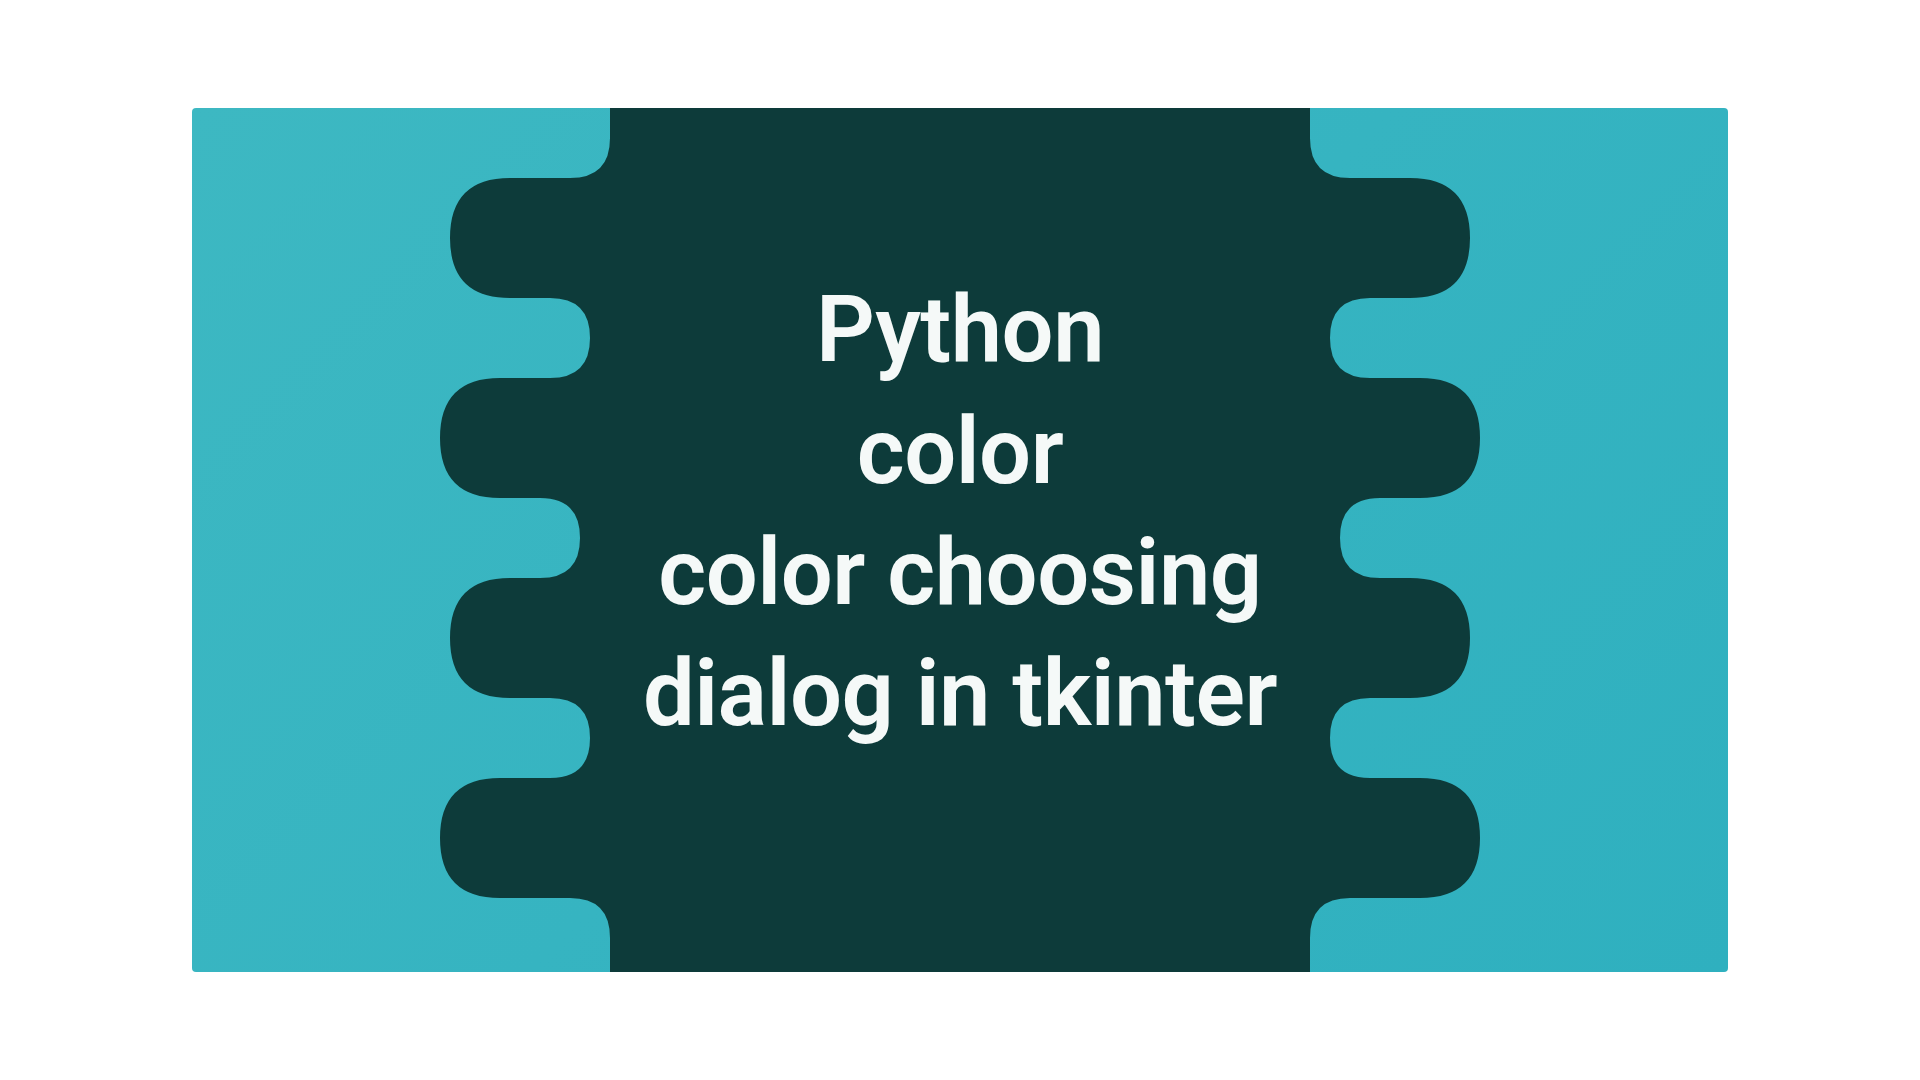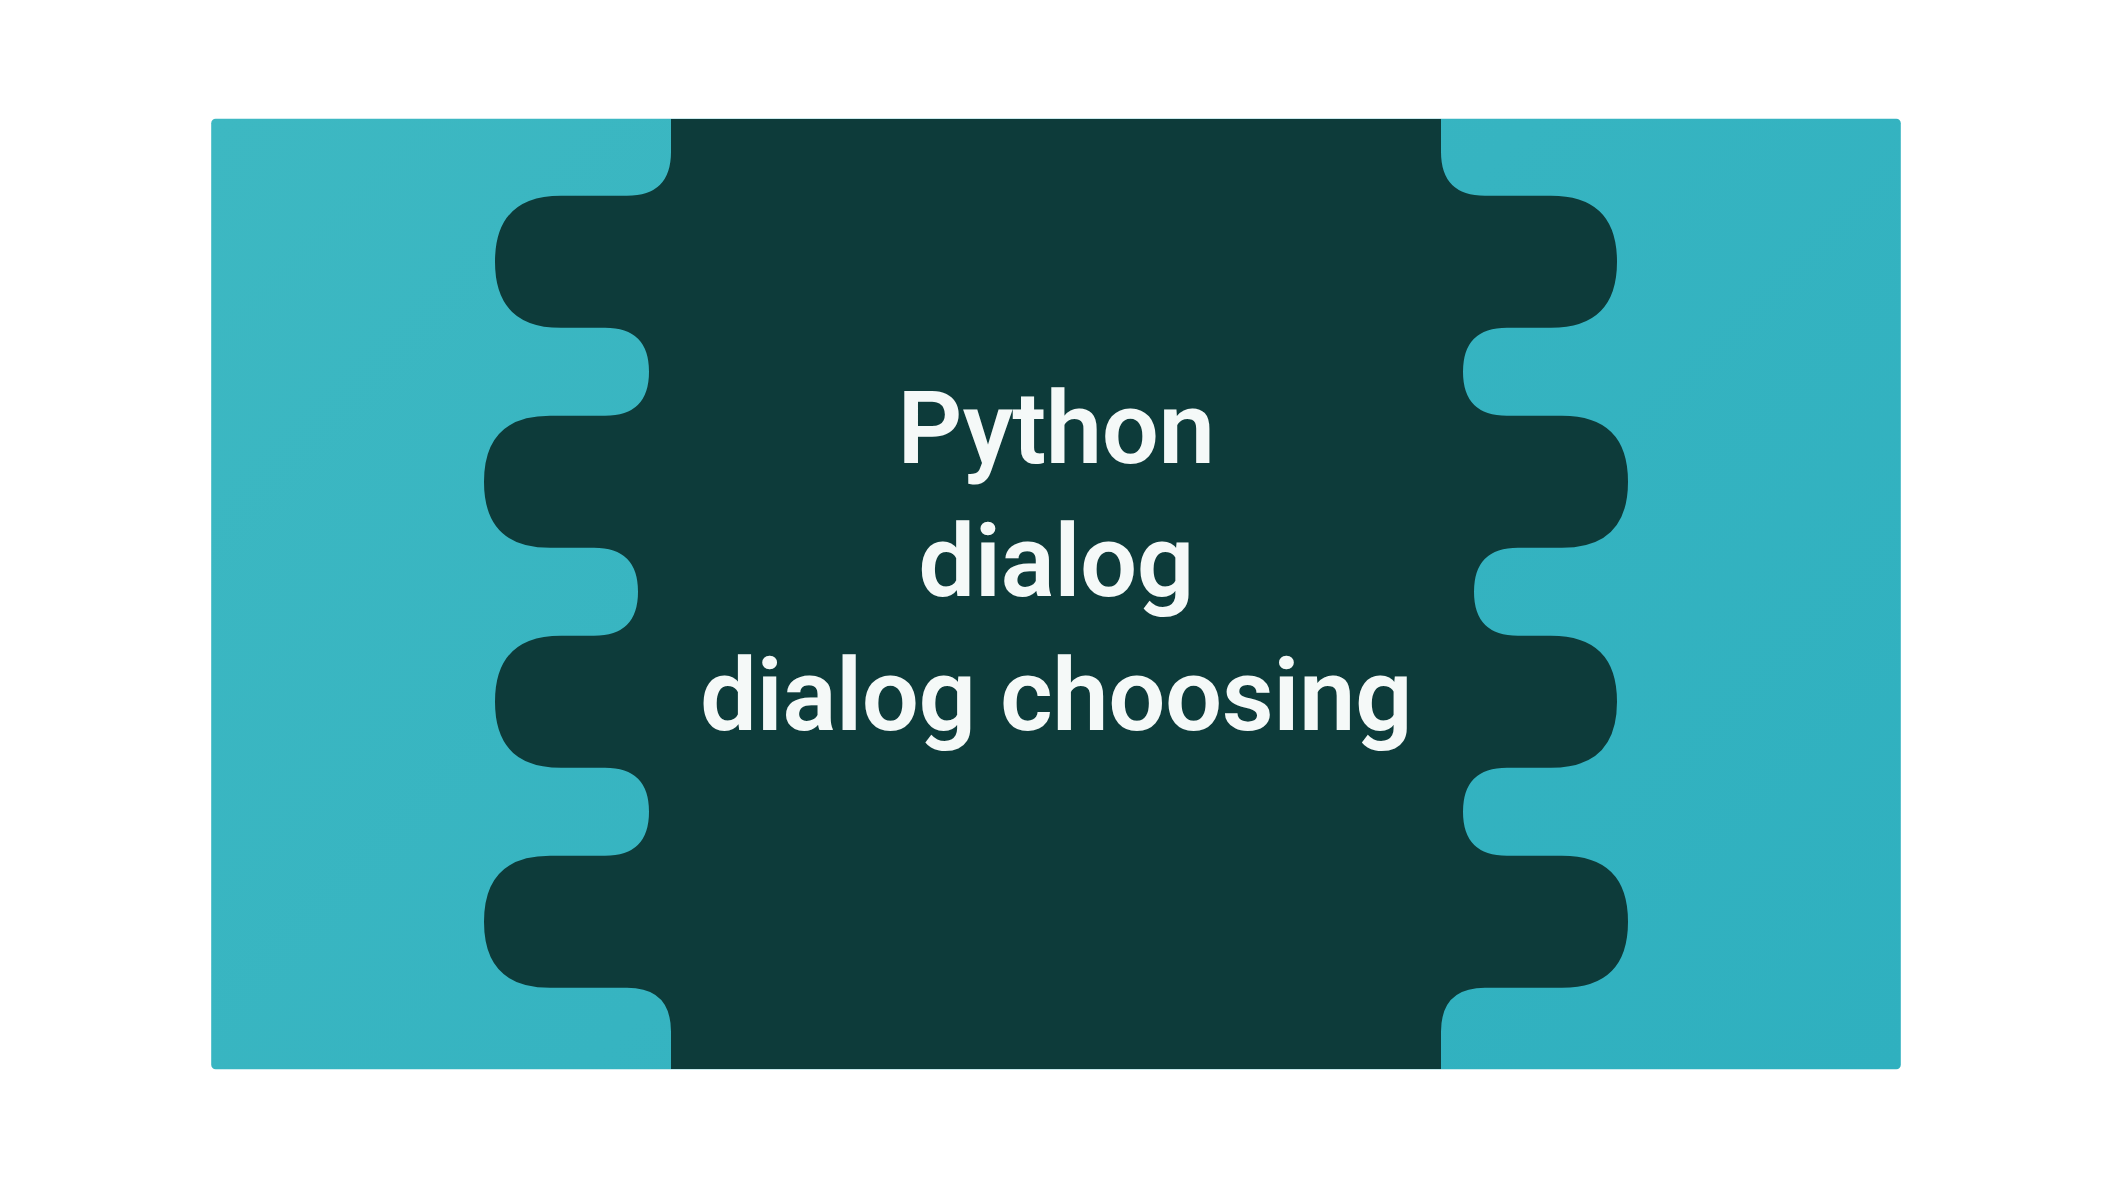--- a/index.html
+++ b/index.html
@@ -126,18 +126,19 @@
       Q 40 70 100 70
       L 160 70
       Q 200 70 200 30
       Z
     "></path>
   </svg>
 
   <div class="content">
     <div class="title">
       <div>Python</div>
-      <div>dialog</div>
-      <div>dialog choosing</div>
+      <div>color</div>
+      <div>color choosing</div>
+      <div>dialog in tkinter</div>
     </div>
   </div>
 
 </div>
 
 </body></html>

